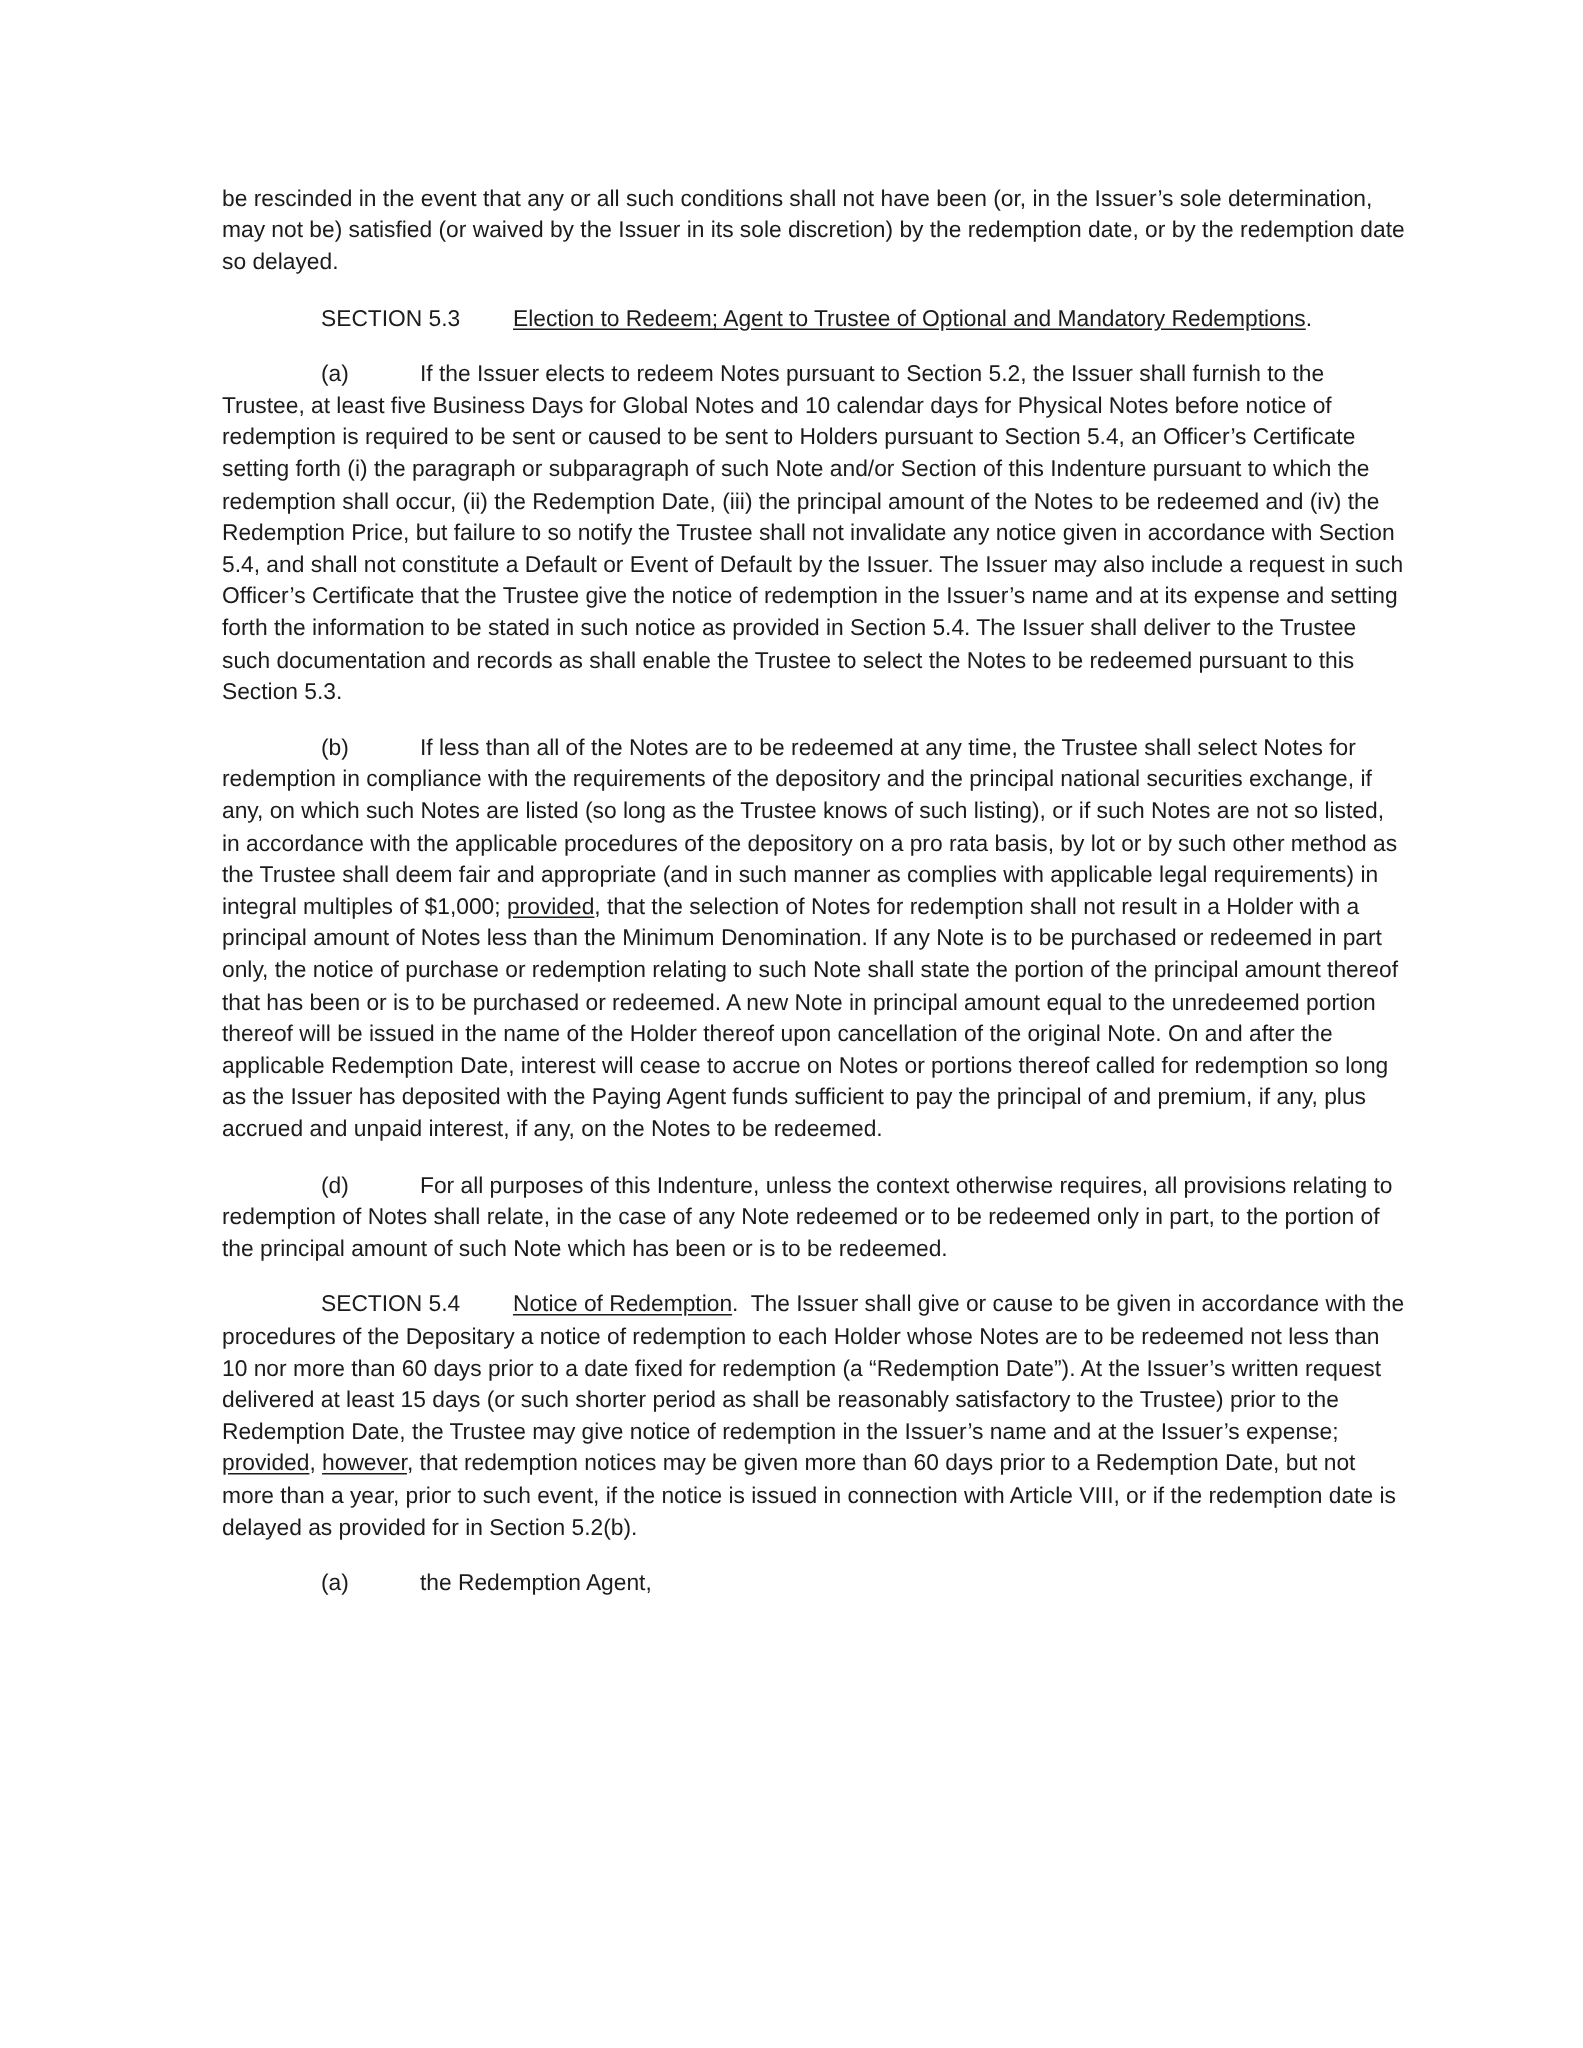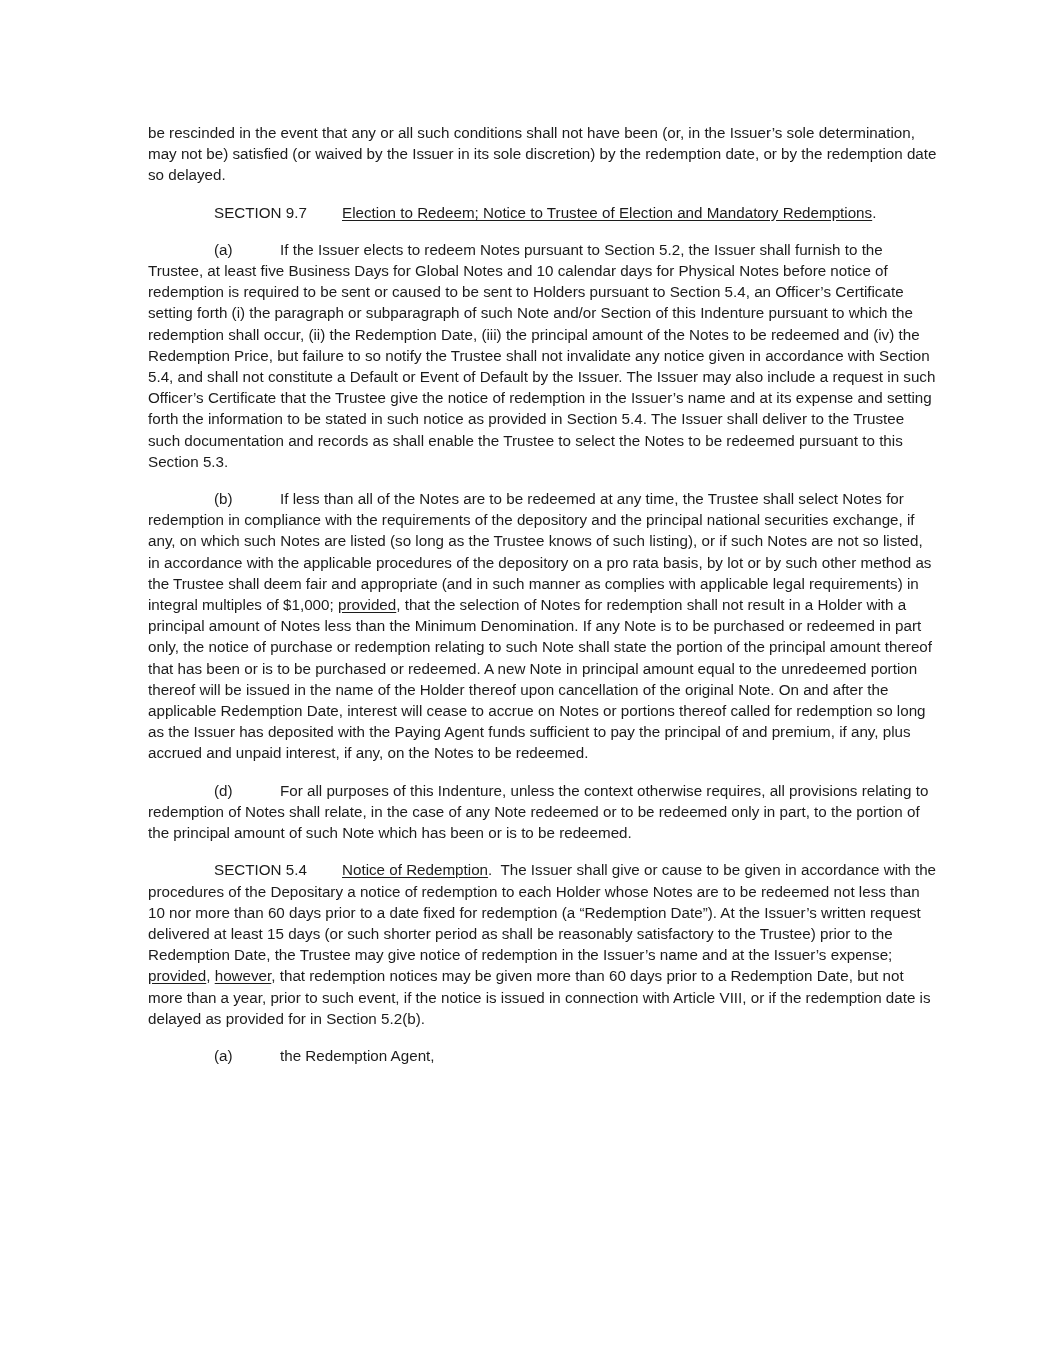--- a/index.html
+++ b/index.html
@@ -27,21 +27,21 @@
     text-align: center;
     margin-top: 0;
   }
 </style>
 </head>
 <body>
 
 <div class="page">
   <div class="doc-body" id="doc-body">
       <p class="para"><span>be rescinded in the event that any or all such conditions shall not have been (or, in the Issuer’s sole determination, may not be) satisfied (or waived by the Issuer in its sole discretion) by the redemption date, or by the redemption date so delayed.</span></p>
-      <p class="para indent"><span class="tab-label" style="width: 128px;">SECTION 9.7</span><span class="u">Election to Redeem; Notice to Trustee of Election and Mandatory Redemptions</span><span>.</span></p>
+      <p class="para indent"><span class="tab-label" style="width: 128px;">SECTION 5.3</span><span class="u">Election to Redeem; Agent to Trustee of Optional and Mandatory Redemptions</span><span>.</span></p>
       <p class="para indent"><span class="tab-label" style="width: 66px;">(a)</span><span>If the Issuer elects to redeem Notes pursuant to Section 5.2, the Issuer shall furnish to the Trustee, at least five Business Days for Global Notes and 10 calendar days for Physical Notes before notice of redemption is required to be sent or caused to be sent to Holders pursuant to Section 5.4, an Officer’s Certificate setting forth (i) the paragraph or subparagraph of such Note and/or Section of this Indenture pursuant to which the redemption shall occur, (ii) the Redemption Date, (iii) the principal amount of the Notes to be redeemed and (iv) the Redemption Price, but failure to so notify the Trustee shall not invalidate any notice given in accordance with Section 5.4, and shall not constitute a Default or Event of Default by the Issuer. The Issuer may also include a request in such Officer’s Certificate that the Trustee give the notice of redemption in the Issuer’s name and at its expense and setting forth the information to be stated in such notice as provided in Section 5.4. The Issuer shall deliver to the Trustee such documentation and records as shall enable the Trustee to select the Notes to be redeemed pursuant to this Section 5.3.</span></p>
       <p class="para indent"><span class="tab-label" style="width: 66px;">(b)</span><span>If less than all of the Notes are to be redeemed at any time, the Trustee shall select Notes for redemption in compliance with the requirements of the depository and the principal national securities exchange, if any, on which such Notes are listed (so long as the Trustee knows of such listing), or if such Notes are not so listed, in accordance with the applicable procedures of the depository on a pro rata basis, by lot or by such other method as the Trustee shall deem fair and appropriate (and in such manner as complies with applicable legal requirements) in integral multiples of $1,000; </span><span class="u">provided</span><span>, that the selection of Notes for redemption shall not result in a Holder with a principal amount of Notes less than the Minimum Denomination. If any Note is to be purchased or redeemed in part only, the notice of purchase or redemption relating to such Note shall state the portion of the principal amount thereof that has been or is to be purchased or redeemed. A new Note in principal amount equal to the unredeemed portion thereof will be issued in the name of the Holder thereof upon cancellation of the original Note. On and after the applicable Redemption Date, interest will cease to accrue on Notes or portions thereof called for redemption so long as the Issuer has deposited with the Paying Agent funds sufficient to pay the principal of and premium, if any, plus accrued and unpaid interest, if any, on the Notes to be redeemed.</span></p>
       <p class="para indent"><span class="tab-label" style="width: 66px;">(d)</span><span>For all purposes of this Indenture, unless the context otherwise requires, all provisions relating to redemption of Notes shall relate, in the case of any Note redeemed or to be redeemed only in part, to the portion of the principal amount of such Note which has been or is to be redeemed.</span></p>
       <p class="para indent"><span class="tab-label" style="width: 128px;">SECTION 5.4</span><span class="u">Notice of Redemption</span><span>.&nbsp; The Issuer shall give or cause to be given in accordance with the procedures of the Depositary a notice of redemption to each Holder whose Notes are to be redeemed not less than 10 nor more than 60 days prior to a date fixed for redemption (a “Redemption Date”). At the Issuer’s written request delivered at least 15 days (or such shorter period as shall be reasonably satisfactory to the Trustee) prior to the Redemption Date, the Trustee may give notice of redemption in the Issuer’s name and at the Issuer’s expense; </span><span class="u">provided</span><span>, </span><span class="u">however</span><span>, that redemption notices may be given more than 60 days prior to a Redemption Date, but not more than a year, prior to such event, if the notice is issued in connection with Article VIII, or if the redemption date is delayed as provided for in Section 5.2(b).</span></p>
       <p class="para indent"><span class="tab-label" style="width: 66px;">(a)</span><span>the Redemption Agent,</span></p>
       <p class="para indent"><span class="tab-label" style="width: 66px;">(b)</span><span>the Redemption Price and the amount of accrued interest to, but excluding, the Redemption Date payable as provided in Section 5.6, if any,</span></p>
     </div>
 </div>
 
 </body></html>

